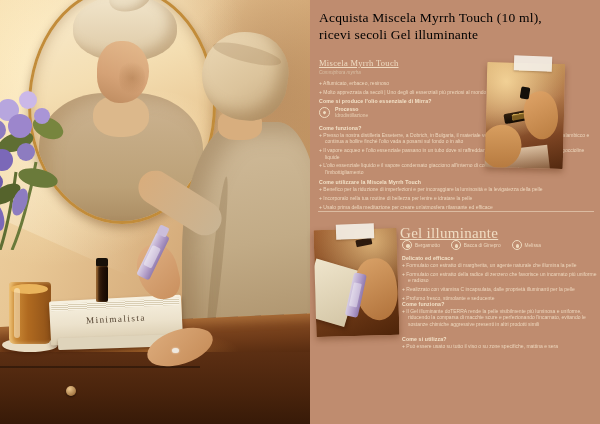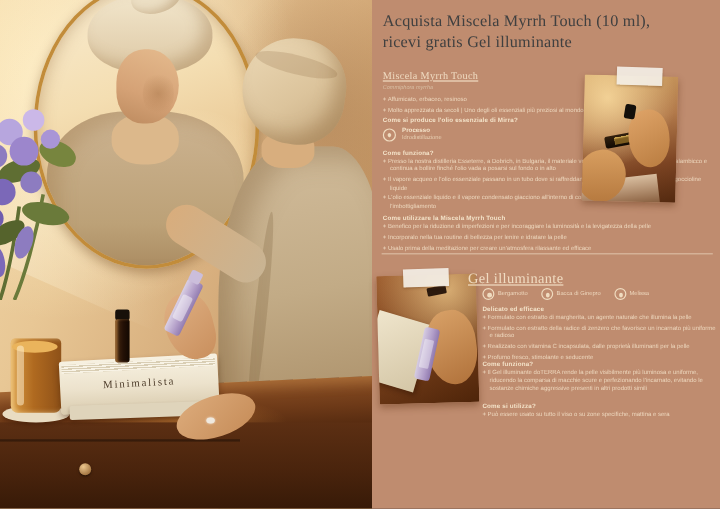--- a/index.html
+++ b/index.html
@@ -96,39 +96,39 @@
       background:#dfd4bb;border-radius:2px;box-shadow:0 2px 3px rgba(60,25,5,.4);}
   .rollon-dark{position:absolute;left:96px;top:266px;width:12px;height:36px;border-radius:2px;
       background:linear-gradient(90deg,#4a2c14 0%,#241106 55%,#120801 100%);
       box-shadow:inset 2px 0 2px rgba(230,160,80,.5);}
   .rollon-cap{position:absolute;left:96px;top:258px;width:12px;height:9px;border-radius:2px;background:#171009;}
 
   
   .panel{position:absolute;left:310px;top:0;width:290px;height:424px;background:#bf8c6f;color:#ecd6bd;}
   .headline{position:absolute;left:9px;top:9px;width:274px;
       font-family:"Liberation Serif",serif;font-weight:500;font-size:13.5px;line-height:17px;
-      color:#404040;letter-spacing:.2px;}
+      color:#000000;letter-spacing:.2px;}
   .sec-title{position:absolute;font-family:"Liberation Serif",serif;color:#f0dcc2;text-decoration:underline;}
   .s1-title{left:9px;top:58px;font-size:8.5px;letter-spacing:.3px;}
   .s1-sub{position:absolute;left:9px;top:70px;font-size:4.6px;font-style:italic;color:#d9bfa4;}
   .tinytext, .blist li{font-size:5px;line-height:6.4px;color:#eed8be;}
   .bhead{position:absolute;font-size:5.2px;font-weight:bold;color:#f4e3c9;letter-spacing:.15px;}
   .blist{position:absolute;margin:0;padding:0;list-style:none;}
   .blist li{margin:0 0 2.4px 0;padding-left:6px;text-indent:-6px;}
   .blist li::before{content:"+  ";color:#f2e0c6;}
   .divider{position:absolute;left:8px;top:211px;width:276px;height:1px;background:rgba(248,233,212,.5);}
 
   .process-row{position:absolute;left:9px;top:106px;display:flex;align-items:center;gap:5px;}
   .proc-icon{width:11px;height:11px;border:1px solid #f0dcc0;border-radius:50%;position:relative;flex:0 0 auto;}
   .proc-icon::after{content:"";position:absolute;left:3px;top:3px;width:3px;height:3px;border-radius:50% 50% 50% 0;
       background:#f0dcc0;transform:rotate(-45deg);}
   .proc-label{font-size:5.2px;font-weight:bold;color:#f4e3c9;line-height:6.5px;}
   .proc-value{font-size:4.8px;color:#e7cfb2;line-height:6px;}
 
-  .g-title{left:80px;top:225px;font-size:12px;letter-spacing:.3px;}
+  .g-title{left:90px;top:225px;font-size:15px;letter-spacing:.3px;}
   .ingredients{position:absolute;left:92px;top:240px;display:flex;gap:11px;}
   .ing{display:flex;align-items:center;gap:3px;}
   .ing-icon{width:10px;height:10px;border:1px solid #f0dcc0;border-radius:50%;position:relative;flex:0 0 auto;}
   .ing-icon i{position:absolute;left:3px;top:3px;width:3.5px;height:3.5px;border-radius:50%;background:#f0dcc0;display:block;}
   .ing-label{font-size:4.8px;color:#eed8be;}
 
   
   .mini-photo{position:absolute;border-radius:1px;box-shadow:0 3px 6px rgba(90,45,15,.4);overflow:hidden;}
   .ph-myrrh{left:176px;top:63px;width:78px;height:105px;transform:rotate(1.4deg);
       background:radial-gradient(circle at 25% 18%, rgba(250,220,160,.85) 0%, rgba(250,220,160,0) 55%),
@@ -237,21 +237,21 @@
     </div>
     <div class="tube-cap"></div>
     <div class="hand-right"></div>
     <div class="ring"></div>
   </div>
 
   <div class="panel">
 
     <div class="headline">
       <div>Acquista Miscela Myrrh Touch (10 ml),</div>
-      <div>ricevi gratis Gel illuminante</div>
+      <div>ricevi secoli Gel illuminante</div>
     </div>
 
     <div class="sec-title s1-title">Miscela Myrrh Touch</div>
     <div class="s1-sub">Commiphora myrrha</div>
 
     <ul class="blist" style="left:9px;top:80px;width:276px;">
       <li>Affumicato, erbaceo, resinoso</li>
       <li>Molto apprezzata da secoli | Uno degli oli essenziali più preziosi al mondo</li>
     </ul>
 

